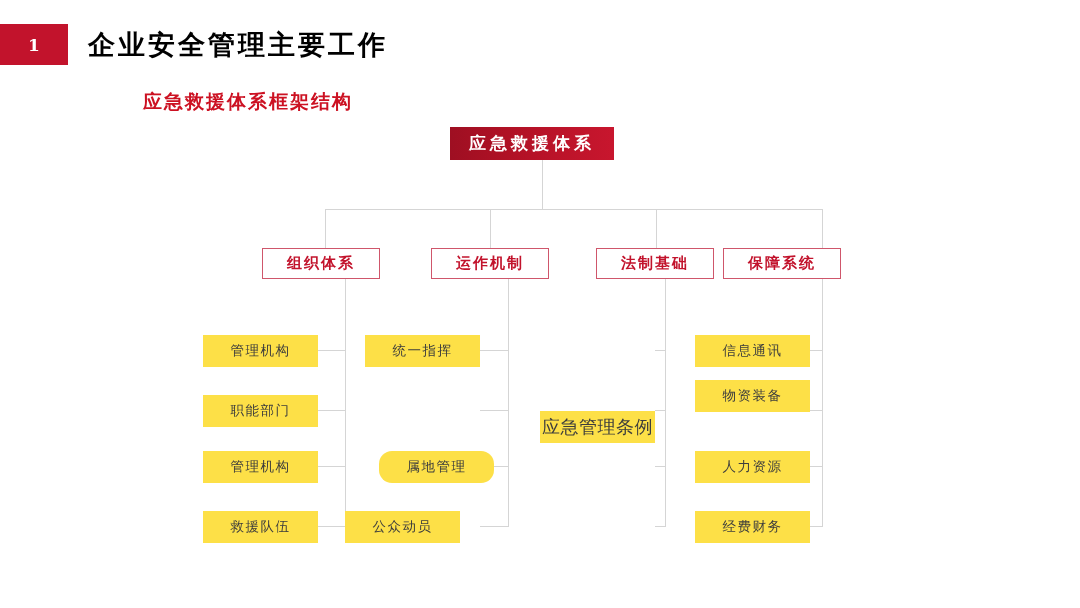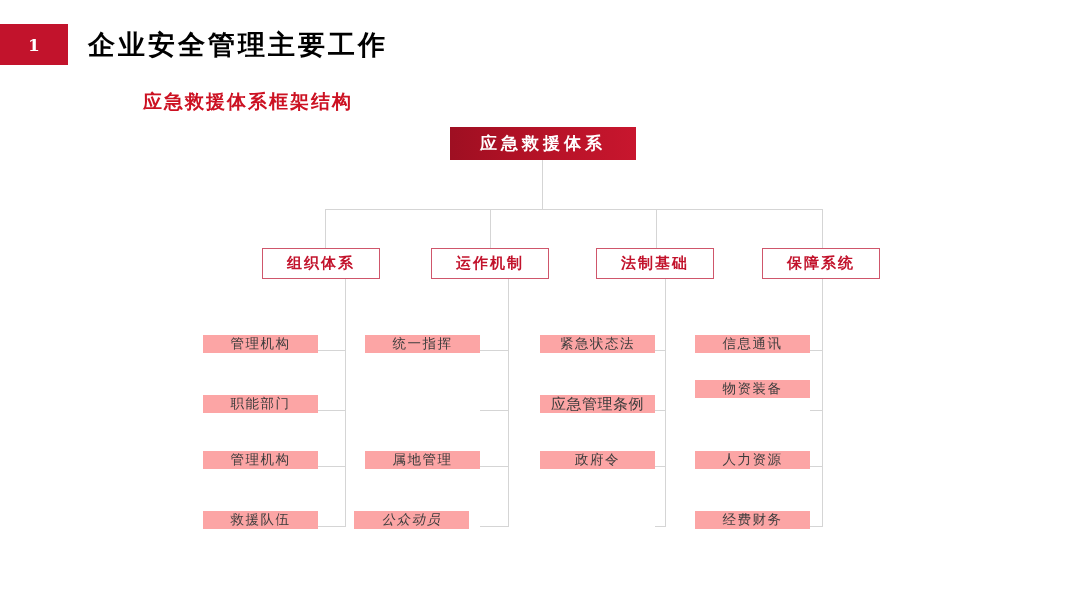--- a/index.html
+++ b/index.html
@@ -58,21 +58,21 @@
     color: #cc1122;
     letter-spacing: 2px;
     white-space: nowrap;
   }
 
   
   #root-node {
     position: absolute;
     left: 450px;
     top: 127px;
-    width: 186px;
+    width: 164px;
     height: 33px;
     background: linear-gradient(to right, #9e0f22 0%, #b01125 35%, #c8162e 100%);
     color: #ffffff;
     display: flex;
     align-items: center;
     justify-content: center;
     font-size: 17px;
     font-weight: bold;
     letter-spacing: 4px;
     white-space: nowrap;
@@ -102,22 +102,22 @@
     font-weight: bold;
     letter-spacing: 2px;
     box-sizing: border-box;
     white-space: nowrap;
   }
 
   
   .leaf-box {
     position: absolute;
     width: 115px;
-    height: 18px;
-    background: #fca5a5;
+    height: 32px;
+    background: #fde047;
     color: #3d3d3d;
     display: flex;
     align-items: center;
     justify-content: center;
     font-size: 13.5px;
     letter-spacing: 1.5px;
     box-sizing: border-box;
     white-space: nowrap;
   }
 </style>
@@ -137,21 +137,21 @@
   <div class="conn conn-h" style="left:325px; top:209px; width:497px;"></div>
 
   <div class="conn conn-v" style="left:325px; top:209px; height:39px;"></div>
   <div class="conn conn-v" style="left:490px; top:209px; height:39px;"></div>
   <div class="conn conn-v" style="left:656px; top:209px; height:39px;"></div>
   <div class="conn conn-v" style="left:822px; top:209px; height:39px;"></div>
 
   <div class="cat-box" style="left:262px;">组织体系</div>
   <div class="cat-box" style="left:431px;">运作机制</div>
   <div class="cat-box" style="left:596px;">法制基础</div>
-  <div class="cat-box" style="left:762px;">保障系统</div>
+  <div class="cat-box" style="left:723px;">保障系统</div>
 
   <div class="conn conn-v" style="left:345px; top:279px; height:247px;"></div>
   <div class="conn conn-v" style="left:508px; top:279px; height:247px;"></div>
   <div class="conn conn-v" style="left:665px; top:279px; height:247px;"></div>
   <div class="conn conn-v" style="left:822px; top:279px; height:247px;"></div>
 
   <div class="conn conn-h" style="left:318px; top:350px; width:28px;"></div>
   <div class="conn conn-h" style="left:318px; top:410px; width:28px;"></div>
   <div class="conn conn-h" style="left:318px; top:466px; width:28px;"></div>
   <div class="conn conn-h" style="left:318px; top:526px; width:28px;"></div>
@@ -170,25 +170,23 @@
   <div class="conn conn-h" style="left:810px; top:410px; width:13px;"></div>
   <div class="conn conn-h" style="left:810px; top:466px; width:13px;"></div>
   <div class="conn conn-h" style="left:810px; top:526px; width:13px;"></div>
 
   <div class="leaf-box" style="left:203px; top:335px;">管理机构</div>
   <div class="leaf-box" style="left:203px; top:395px;">职能部门</div>
   <div class="leaf-box" style="left:203px; top:451px;">管理机构</div>
   <div class="leaf-box" style="left:203px; top:511px;">救援队伍</div>
 
   <div class="leaf-box" style="left:365px; top:335px;">统一指挥</div>
-  <div class="leaf-box" style="left:365px; top:451px;">属地管理</div>
-  <div class="leaf-box" style="left:354px; top:511px;font-style:italic;">公众动员</div>
+  <div class="leaf-box" style="left:379px; top:451px;border-radius:13px;">属地管理</div>
+  <div class="leaf-box" style="left:345px; top:511px;">公众动员</div>
 
-  <div class="leaf-box" style="left:540px; top:335px;">紧急状态法</div>
-  <div class="leaf-box" style="left:540px; top:395px; letter-spacing:0.5px; font-size:15px;">应急管理条例</div>
-  <div class="leaf-box" style="left:540px; top:451px;">政府令</div>
+  <div class="leaf-box" style="left:540px; top:411px; letter-spacing:0.5px; font-size:18px;">应急管理条例</div>
 
   <div class="leaf-box" style="left:695px; top:335px;">信息通讯</div>
   <div class="leaf-box" style="left:695px; top:380px;">物资装备</div>
   <div class="leaf-box" style="left:695px; top:451px;">人力资源</div>
   <div class="leaf-box" style="left:695px; top:511px;">经费财务</div>
 
 </div>
 
 </body></html>

